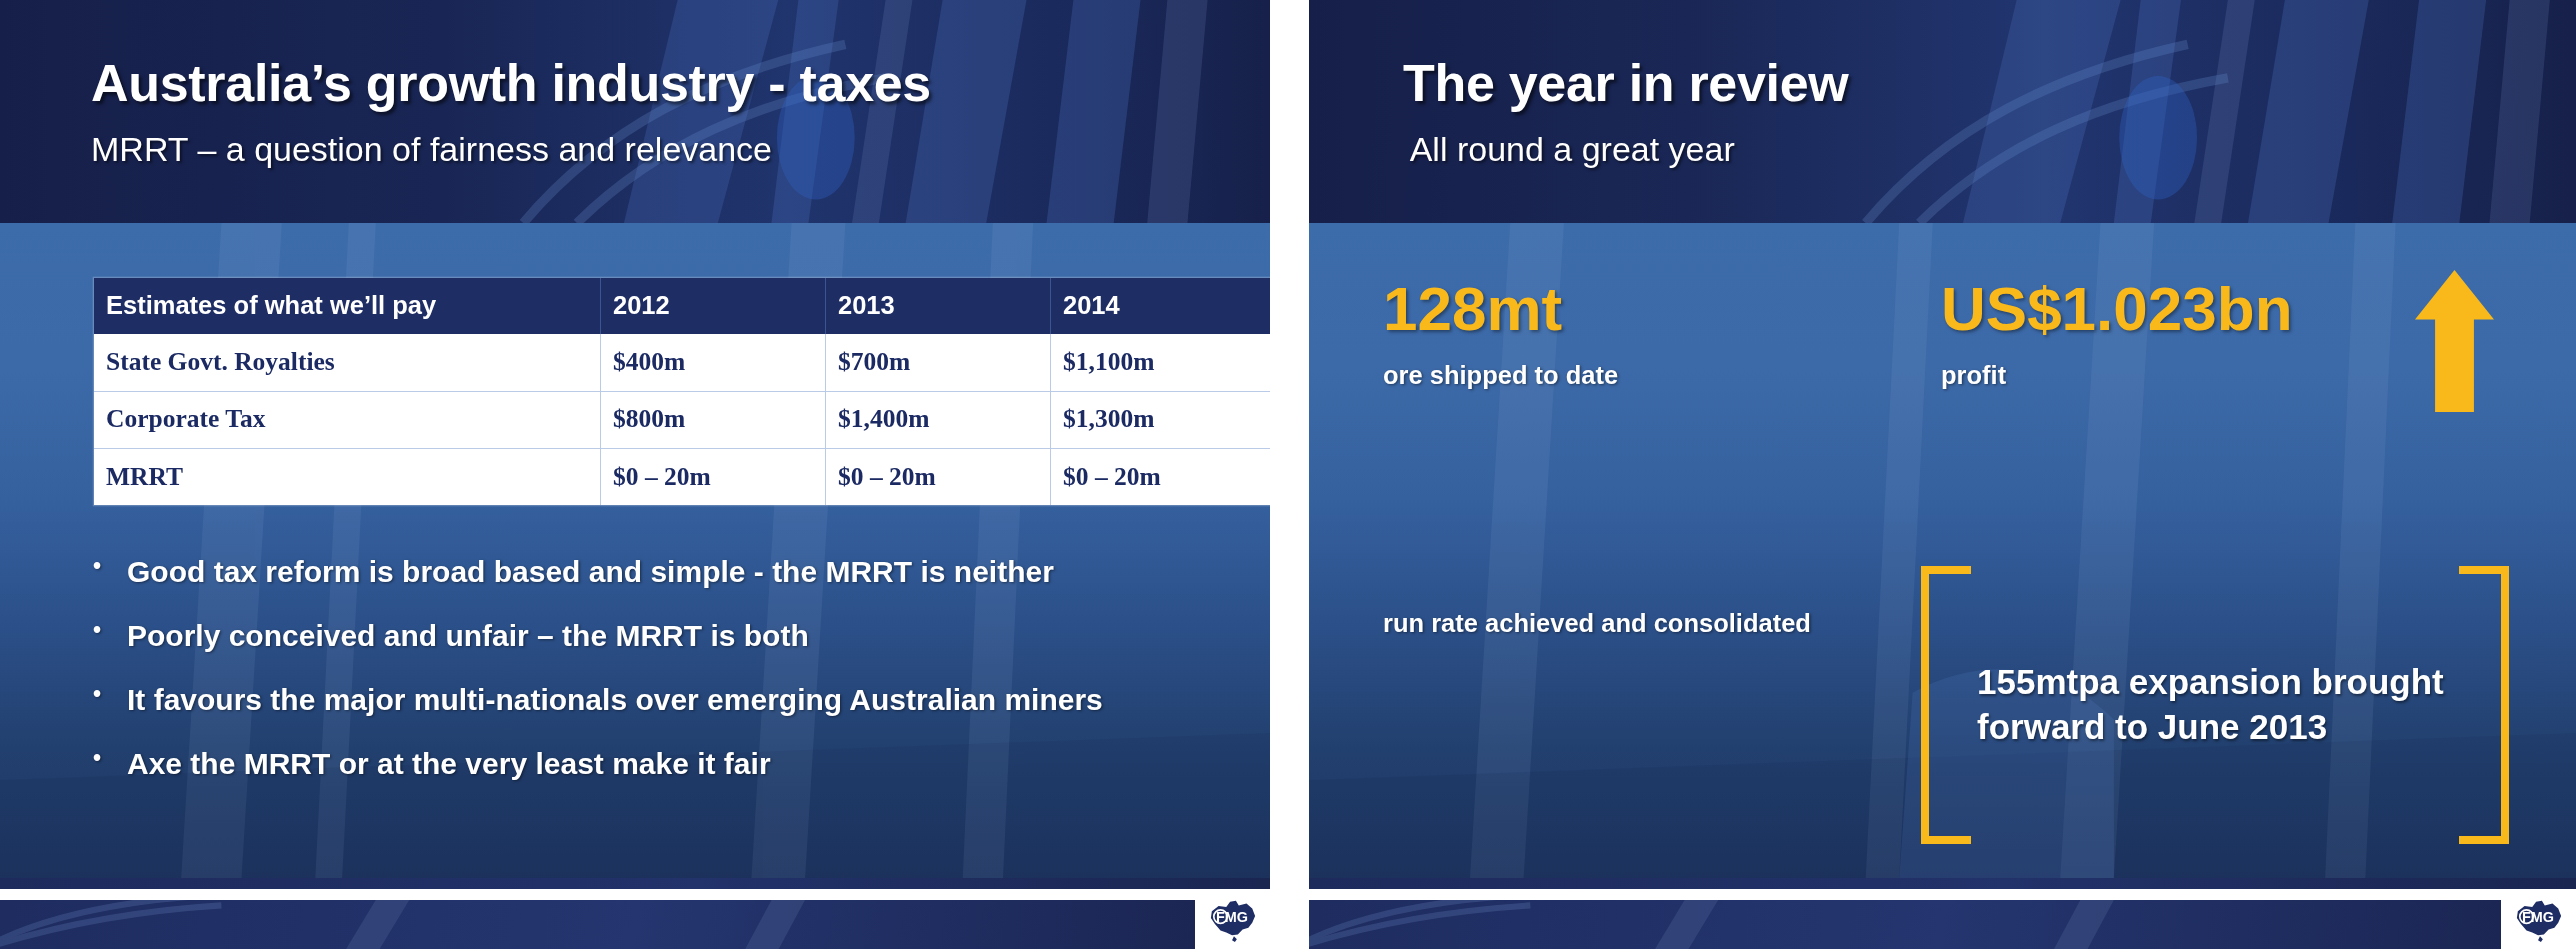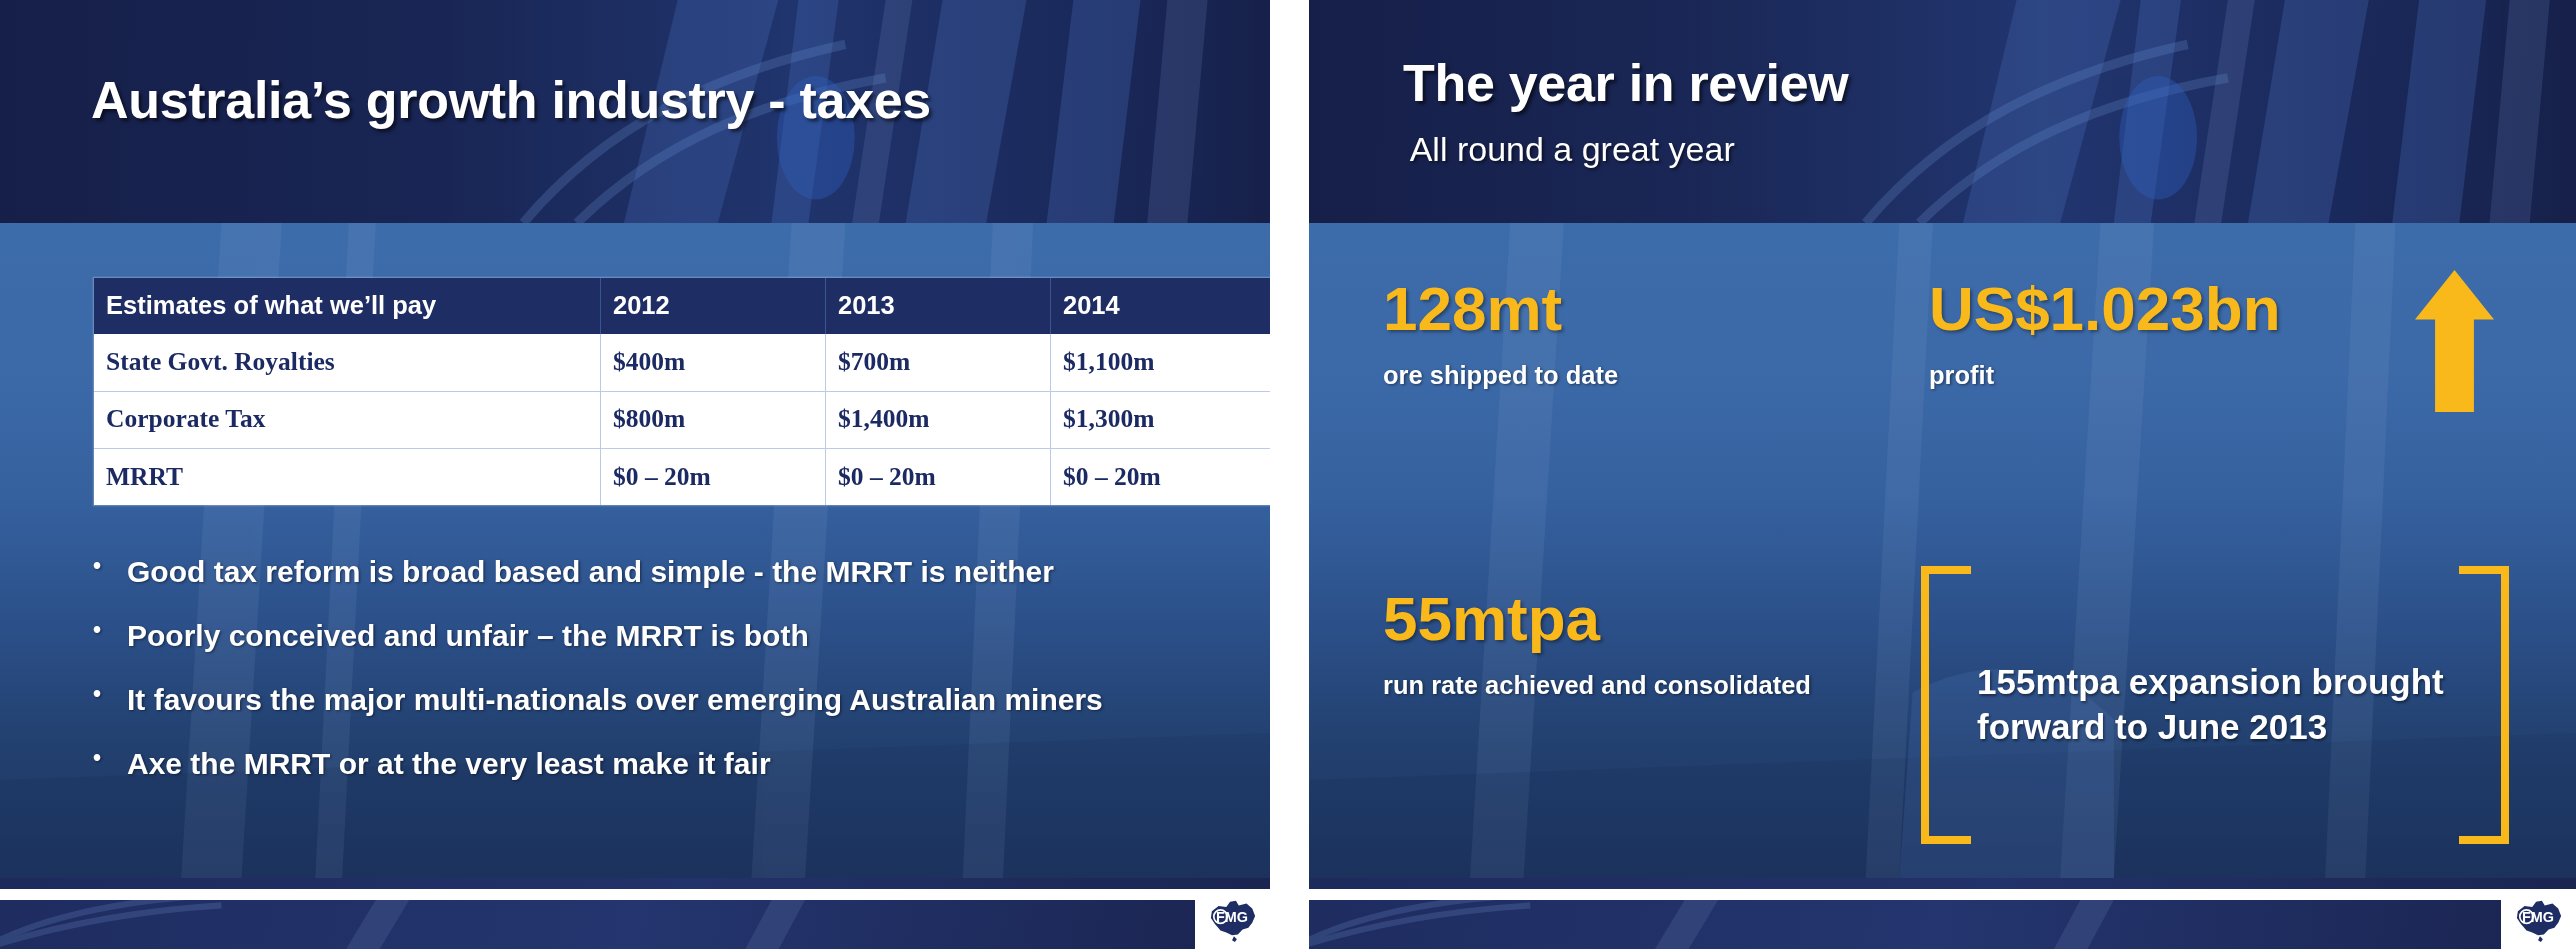--- a/index.html
+++ b/index.html
@@ -233,21 +233,21 @@
     white-space: nowrap;
   }
   .stat-label {
     color: #ffffff;
     font-size: 25.5px;
     font-weight: bold;
     line-height: 1.22;
     margin-top: 20px;
     text-shadow: 1.3px 1.3px 2.7px rgba(0,0,0,0.45);
   }
-  .stat-2 .stat-cell-inner { left: 16px; }
+  .stat-2 .stat-cell-inner { left: 28px; }
   .stat-3 .stat-cell-inner { top: 31px; }
 
   
   .arrow-up {
     position: absolute;
     right: 35px;
     top: 6.7px;
   }
   .arrow-up svg { display: block; }
 
@@ -314,20 +314,21 @@
           </g>
           <ellipse cx="1216" cy="205" rx="58" ry="92" fill="#2f61c4" opacity="0.40"></ellipse>
           <g opacity="0.16" fill="#87a9e2">
             <polygon points="1320,0 1360,0 1310,332 1270,332"></polygon>
             <polygon points="1740,0 1800,0 1770,332 1710,332"></polygon>
           </g>
         </svg>
       </div>
       <div class="header-inner">
         <h1 class="slide-title">Australia’s growth industry - taxes</h1>
+        <h2 class="slide-subtitle">MRRT – a question of fairness and relevance</h2>
       </div>
     </div>
 
     <div class="body-band">
       <div class="body-art">
         <svg viewBox="0 0 1893 976" preserveAspectRatio="none" xmlns="http://www.w3.org/2000/svg">
           <g opacity="0.10" fill="#9dbbe6">
             <polygon points="330,0 420,0 360,976 270,976"></polygon>
             <polygon points="520,0 560,0 510,976 470,976"></polygon>
             <polygon points="1180,0 1260,0 1200,976 1120,976"></polygon>
@@ -480,21 +481,20 @@
           </div>
           <div class="arrow-up">
             <svg width="79" height="142" viewBox="0 0 118 212" xmlns="http://www.w3.org/2000/svg">
               <polygon points="59,0 118,74 88,74 88,212 30,212 30,74 0,74" fill="#f9b91b"></polygon>
             </svg>
           </div>
         </div>
 
         <div class="stat stat-3">
           <div class="stat-cell-inner">
-            <div class="stat-value">55mtpa</div>
             <div class="stat-label">run rate achieved and consolidated</div>
           </div>
         </div>
 
         <div class="stat stat-4">
           <div class="bracket-callout">
             <div class="bracket bracket-left"></div>
             <div class="bracket bracket-right"></div>
             <div class="bracket-text">155mtpa expansion brought forward to June 2013</div>
           </div>

